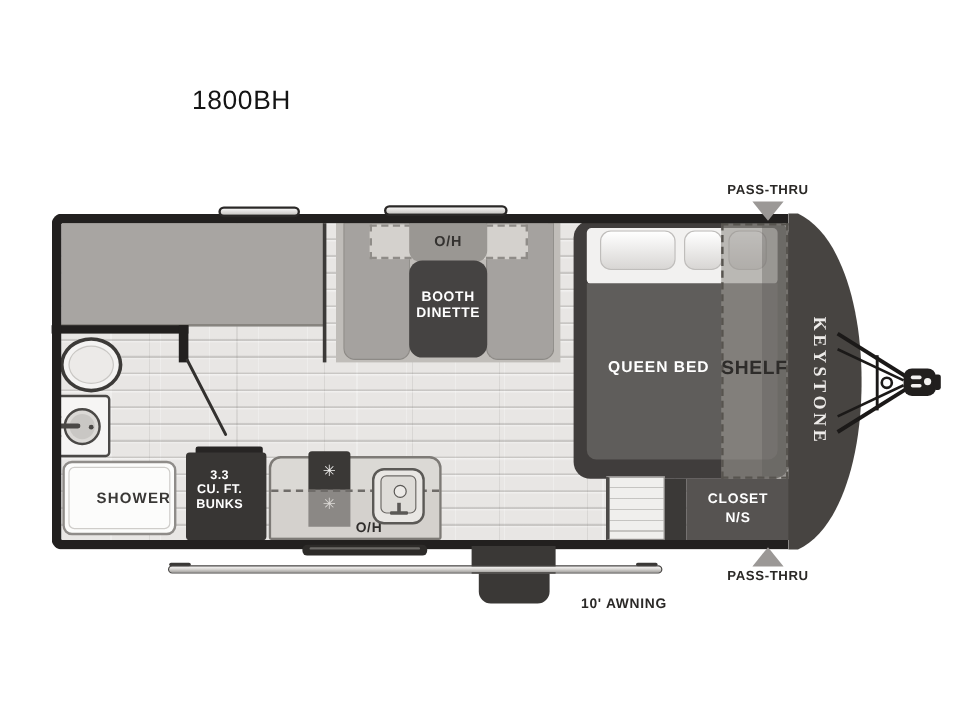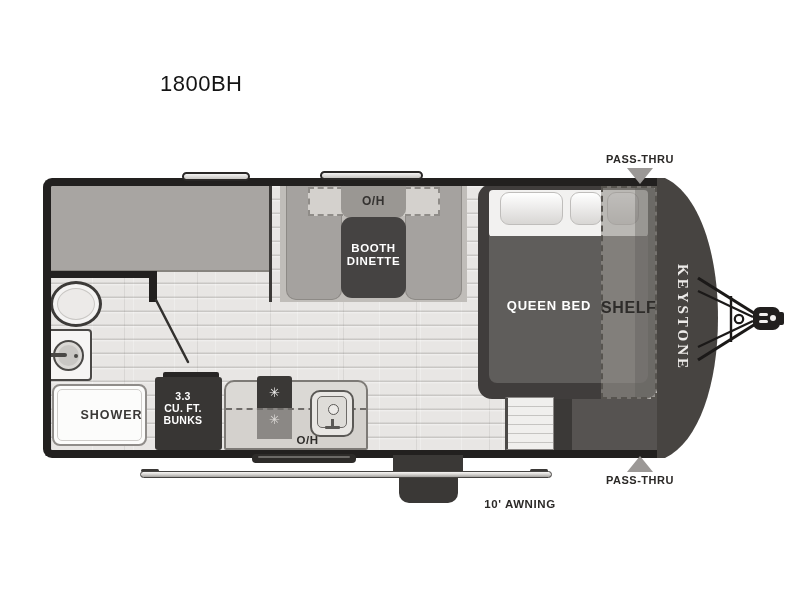--- a/index.html
+++ b/index.html
@@ -174,20 +174,24 @@
   <div class="abs mattress"></div>
   <div class="lbl lbl-light bed-label">QUEEN BED</div>
   <div class="abs shelf">
     <div class="shelf-band"></div>
   </div>
   <div class="lbl shelf-label">SHELF</div>
 
   <div class="abs slat-box"></div>
   <div class="abs closet-wall"></div>
   <div class="abs closet"></div>
+  <div class="lbl lbl-light closet-label">
+    <div>CLOSET</div>
+    <div>N/S</div>
+  </div>
 
   <div class="abs toilet">
     <div class="toilet-inner"></div>
   </div>
   <div class="abs bath-sink-box"></div>
   <div class="abs bath-sink">
     <div class="bath-sink-inner"></div>
   </div>
   <div class="abs faucet-bar"></div>
   <div class="abs faucet-dot"></div>

